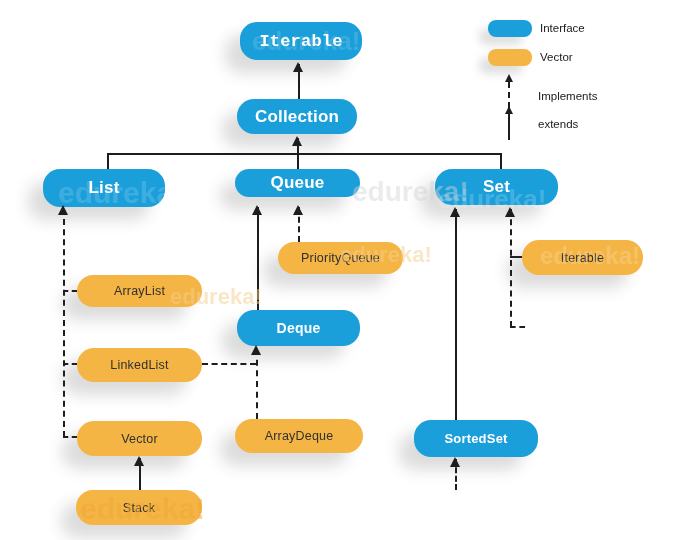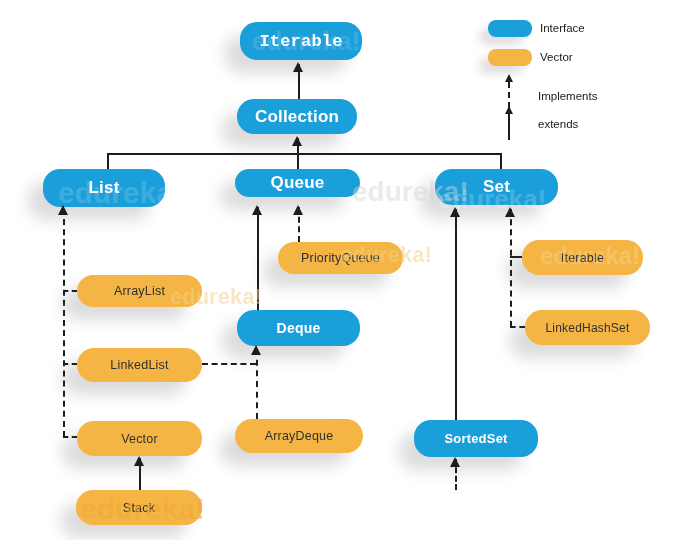--- a/index.html
+++ b/index.html
@@ -133,23 +133,20 @@
     </div>
     <div class="node class" style="left: 76px; top: 490px; width: 126px; height: 35px; font-size: 12.5px;">
       <span>Stack</span>
     </div>
     <div class="node class" style="left: 235px; top: 419px; width: 128px; height: 34px; font-size: 12.5px;">
       <span>ArrayDeque</span>
     </div>
     <div class="node class" style="left: 522px; top: 240px; width: 121px; height: 35px; font-size: 12.5px;">
       <span>Iterable</span>
     </div>
-    <div class="node class" style="left: 525px; top: 310px; width: 125px; height: 35px; font-size: 12px;">
-      <span>LinkedHashSet</span>
-    </div>
     <span class="watermark" style="left: 252px; top: 26px; font-size: 26px; color: rgb(255, 255, 255); opacity: 0.13;">edureka!</span>
     <span class="watermark" style="left: 58px; top: 176px; font-size: 30px; color: rgb(255, 255, 255); opacity: 0.15;">edureka!</span>
     <span class="watermark" style="left: 352px; top: 176px; font-size: 28px; color: rgb(207, 212, 214); opacity: 0.45;">edureka!</span>
     <span class="watermark" style="left: 438px; top: 184px; font-size: 26px; color: rgb(255, 255, 255); opacity: 0.18;">edureka!</span>
     <span class="watermark" style="left: 170px; top: 284px; font-size: 22px; color: rgb(243, 207, 142); opacity: 0.5;">edureka!</span>
     <span class="watermark" style="left: 340px; top: 242px; font-size: 22px; color: rgb(243, 207, 142); opacity: 0.5;">edureka!</span>
     <span class="watermark" style="left: 540px; top: 242px; font-size: 24px; color: rgb(255, 255, 255); opacity: 0.18;">edureka!</span>
     <span class="watermark" style="left: 80px; top: 492px; font-size: 30px; color: rgb(240, 167, 55); opacity: 0.5;">edureka!</span>
     <span class="watermark" style="left: 440px; top: 494px; font-size: 28px; color: rgb(255, 255, 255); opacity: 0.3;">edureka!</span>
   </div>

